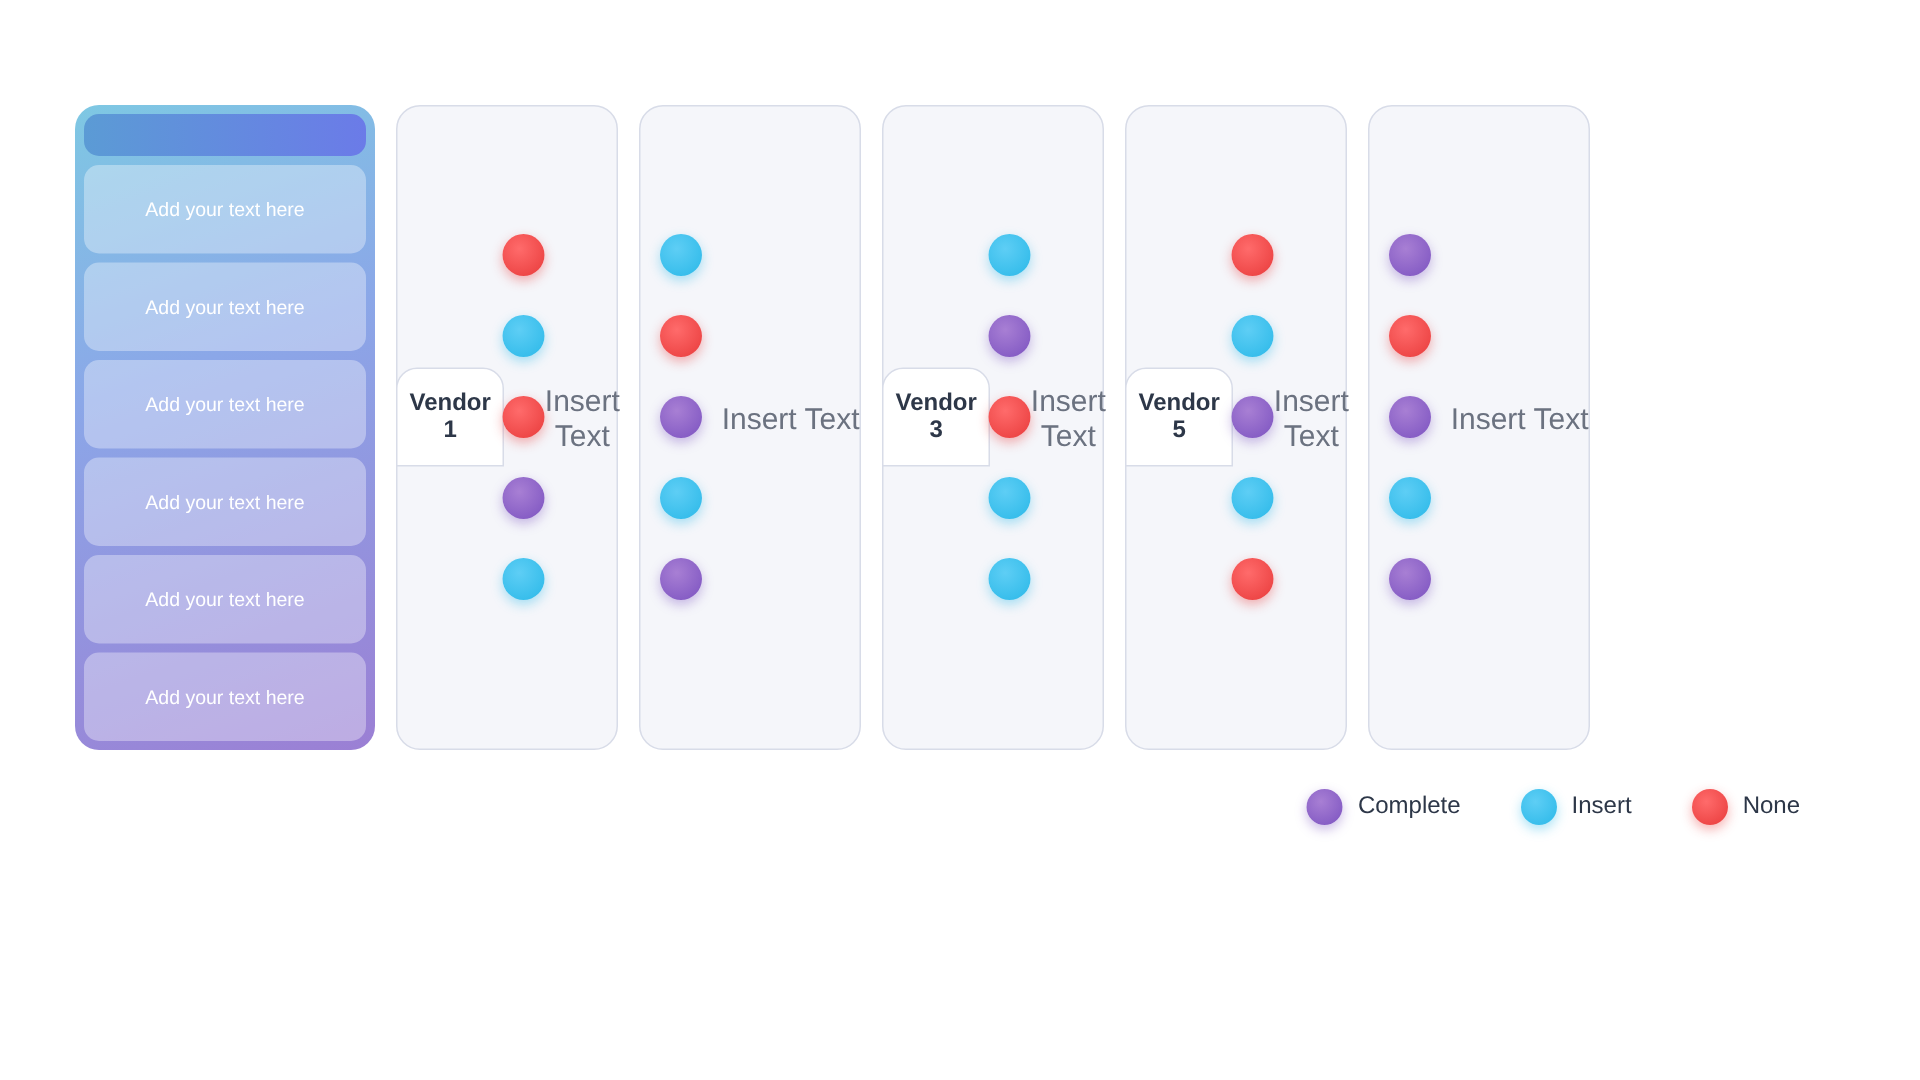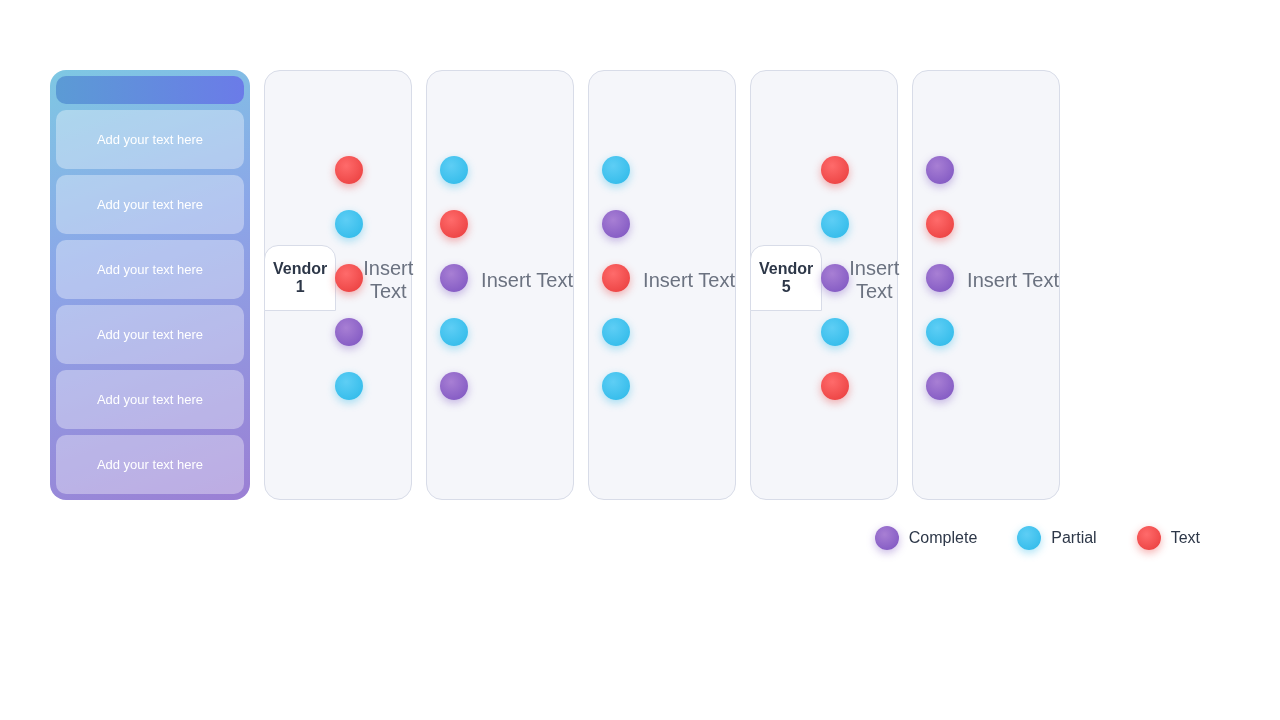--- a/index.html
+++ b/index.html
@@ -228,20 +228,21 @@
         <div class="dot-row">
           <div class="dot dot-blue"></div>
         </div>
         <div class="dot-row">
           <div class="dot dot-purple"></div>
         </div>
       </div>
       <div class="vendor-insert">Insert Text</div>
     </div>
     <div class="vendor-col">
+      <div class="vendor-header">Vendor 3</div>
       <div class="vendor-dots">
         <div class="dot-row">
           <div class="dot dot-blue"></div>
         </div>
         <div class="dot-row">
           <div class="dot dot-purple"></div>
         </div>
         <div class="dot-row">
           <div class="dot dot-red"></div>
         </div>
@@ -297,19 +298,19 @@
     </div>
   </div>
 
 <div class="legend">
 <div class="legend-item">
       <div class="legend-dot dot-purple"></div>
       <span>Complete</span>
     </div>
     <div class="legend-item">
       <div class="legend-dot dot-blue"></div>
-      <span>Partial</span>
+      <span>Insert</span>
     </div>
     <div class="legend-item">
       <div class="legend-dot dot-red"></div>
-      <span>Text</span>
+      <span>None</span>
     </div>
   </div>
 
 </body></html>

